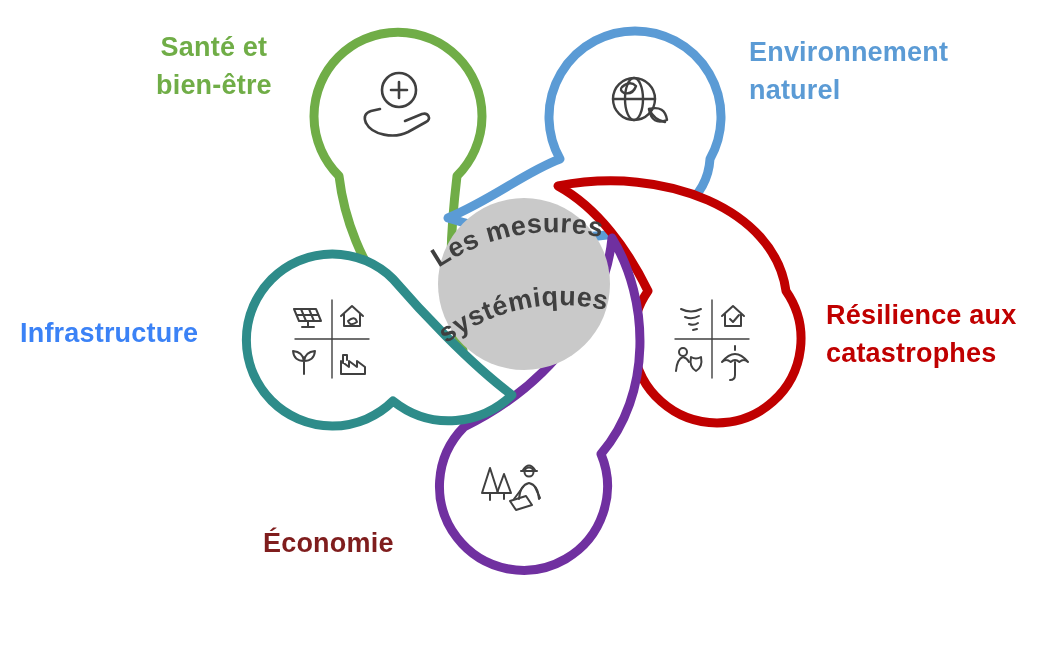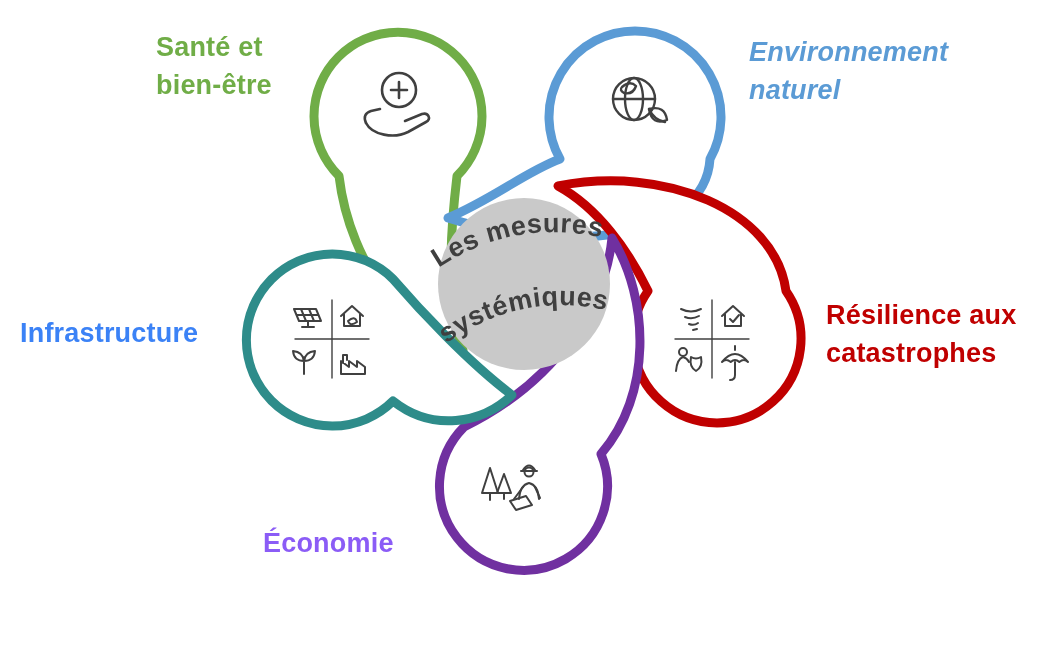--- a/index.html
+++ b/index.html
@@ -13,22 +13,22 @@
   }
   .canvas svg { position: absolute; left: 0; top: 0; }
   .petal-label {
     position: absolute;
     font-weight: 700;
     font-size: 27px;
     line-height: 1.42;
     white-space: pre-line;
     letter-spacing: 0.2px;
   }
-  .lbl-sante          { left: 156px; top: 28px;  }
-  .lbl-environnement  { left: 749px; top: 33px; font-style: italic;  }
+  .lbl-sante          { left: 156px; top: 28px; text-align: center;  }
+  .lbl-environnement  { left: 749px; top: 33px;  }
   .lbl-infrastructure { left: 20px;  top: 314px; }
   .lbl-resilience     { left: 826px; top: 296px; }
   .lbl-economie       { left: 263px; top: 524px; }
   .center-text { font-weight: 700; font-size: 27px; letter-spacing: 0.5px; }
 </style>
 </head>
 <body>
 
 <div class="canvas">
 
@@ -118,16 +118,16 @@
 
   <div class="petal-label lbl-sante" style="color: rgb(112, 173, 71);">Santé et
 bien-être</div>
 
   <div class="petal-label lbl-environnement" style="color: rgb(91, 155, 213);">Environnement
 naturel</div>
 
   <div class="petal-label lbl-resilience" style="color: rgb(192, 0, 0);">Résilience aux
 catastrophes</div>
 
-  <div class="petal-label lbl-economie" style="color: #8b5cf6;">Économie</div>
+  <div class="petal-label lbl-economie" style="color: #7f1d1d;">Économie</div>
 
   <div class="petal-label lbl-infrastructure" style="color: #3b82f6;">Infrastructure</div>
 </div>
 
 </body></html>

